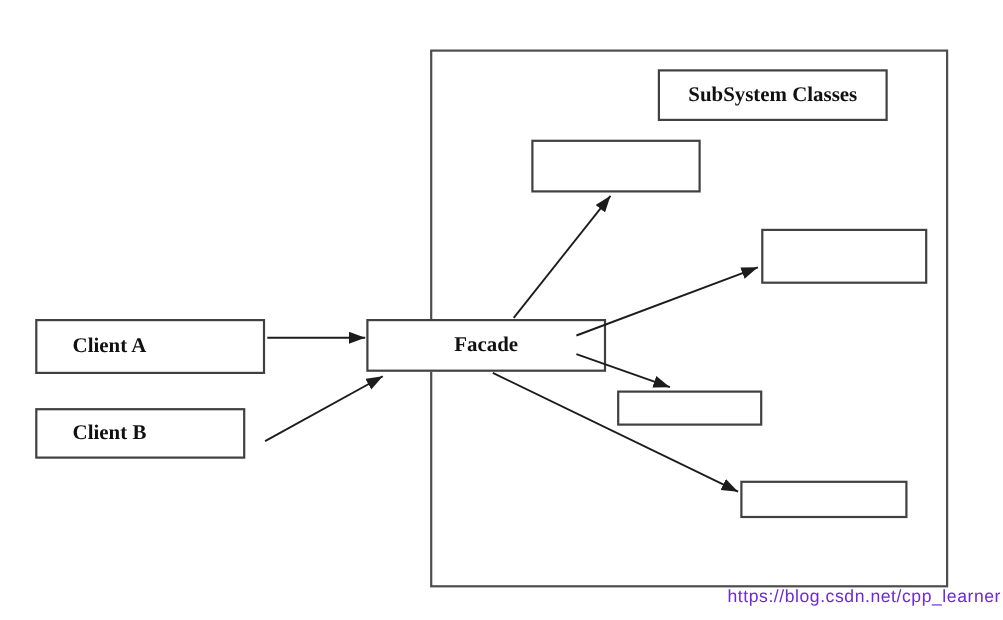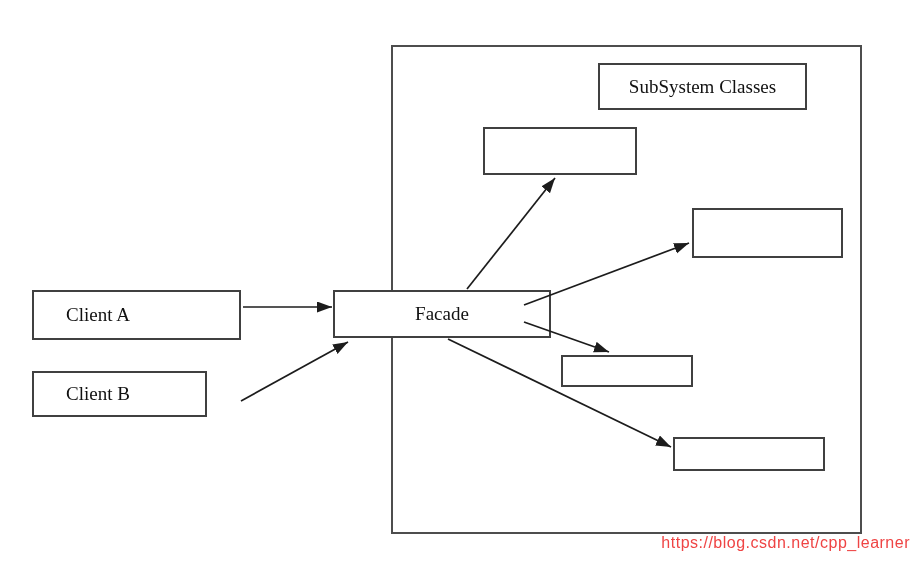--- a/index.html
+++ b/index.html
@@ -19,57 +19,58 @@
     position: absolute;
     background: #ffffff;
     border: 2px solid #404040;
     box-sizing: border-box;
     display: flex;
     align-items: center;
     justify-content: center;
     font-size: 19px;
     color: #111111;
     white-space: nowrap;
+    font-weight: bold;
   }
   .box.left-label {
     justify-content: flex-start;
     padding-left: 32px;
   }
   .boundary {
     position: absolute;
     left: 391px;
     top: 45px;
     width: 471px;
     height: 489px;
     border: 2px solid #4d4d4d;
     box-sizing: border-box;
     background: #ffffff;
   }
   #subsystem-title { left: 598px; top: 63px;  width: 209px; height: 47px; }
   #client-a        { left: 32px;  top: 290px; width: 209px; height: 50px; }
-  #client-b        { left: 32px;  top: 371px; width: 175px; height: 46px; }
+  #client-b        { left: 32px;  top: 371px; width: 191px; height: 46px; }
   #facade          { left: 333px; top: 290px; width: 218px; height: 48px; }
   #sub-box-1       { left: 483px; top: 127px; width: 154px; height: 48px; }
   #sub-box-2       { left: 692px; top: 208px; width: 151px; height: 50px; }
   #sub-box-3       { left: 561px; top: 355px; width: 132px; height: 32px; }
   #sub-box-4       { left: 673px; top: 437px; width: 152px; height: 34px; }
   .arrow-layer {
     position: absolute;
     left: 0; top: 0;
     width: 912px;
     height: 564px;
     pointer-events: none;
   }
   .watermark {
     position: absolute;
     right: 2px;
     top: 534px;
     font-family: "Liberation Sans", "DejaVu Sans", sans-serif;
     font-size: 16px;
-    color: #ef4444;
+    color: #6d28d9;
     letter-spacing: 0.5px;
   }
 </style>
 </head>
 <body>
 
 <div class="canvas">
 
   <div class="boundary"></div>
 

